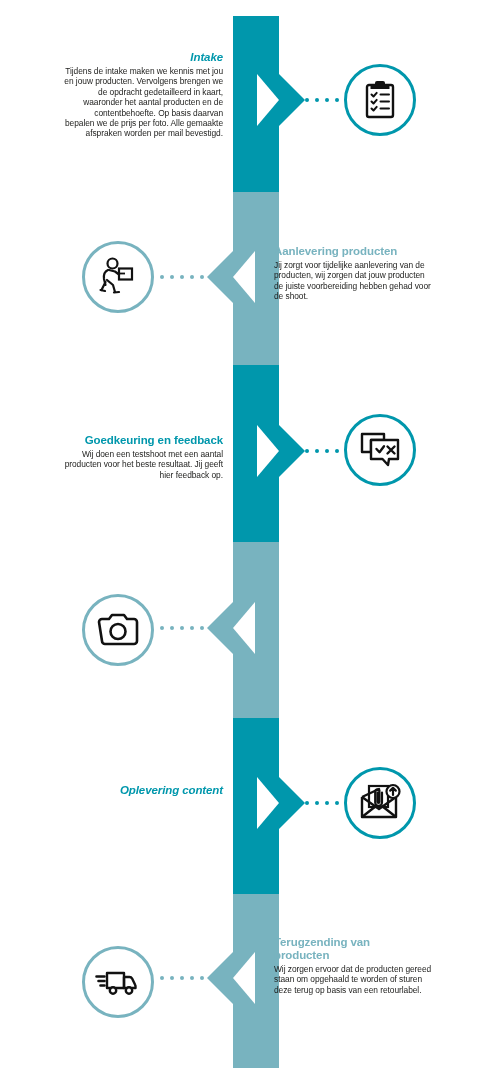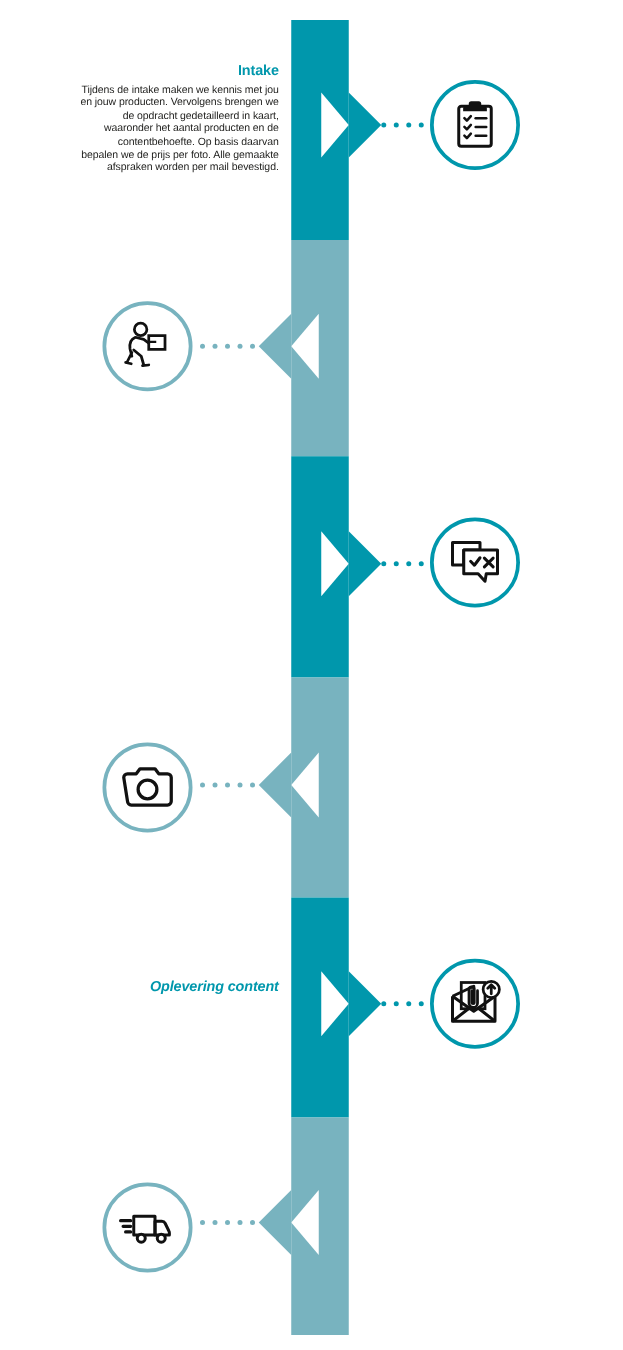--- a/index.html
+++ b/index.html
@@ -274,25 +274,37 @@
         <path d="M12 6 h17 v15 h-17 z" fill="none" stroke="#111" stroke-width="2.4" stroke-linejoin="round"></path>
         <path d="M29 10 h5.5 a3 3 0 0 1 2.6 1.6 l3 6.2 a3 3 0 0 1 0.4 1.5 V21 h-11.5 z" fill="none" stroke="#111" stroke-width="2.4" stroke-linejoin="round"></path>
         <circle cx="18" cy="23.5" r="3.2" fill="#fff" stroke="#111" stroke-width="2.4"></circle>
         <circle cx="34" cy="23.5" r="3.2" fill="#fff" stroke="#111" stroke-width="2.4"></circle>
         <path d="M1.5 9.5 h8 M3.5 14 h6 M5.5 18.5 h4" fill="none" stroke="#111" stroke-width="2.6" stroke-linecap="round"></path>
       </svg>
     </span>
   </div>
 
   <div class="step-text left-side" style="left:63px; top:51px;">
-    <p class="step-title" style="color:#0097ac;">Intake</p>
+    <p class="step-title" style="color:#0097ac;font-style:italic;">Intake</p>
     <p class="step-body">Tijdens de intake maken we kennis met jou en jouw producten. Vervolgens brengen we de opdracht gedetailleerd in kaart, waaronder het aantal producten en de contentbehoefte. Op basis daarvan bepalen we de prijs per foto. Alle gemaakte afspraken worden per mail bevestigd.</p>
   </div>
 
-
+  <div class="step-text right-side" style="left:274px; top:245px;">
+    <p class="step-title" style="color:#78b3bf;">Aanlevering producten</p>
+    <p class="step-body">Jij zorgt voor tijdelijke aanlevering van de producten, wij zorgen dat jouw producten de juiste voorbereiding hebben gehad voor de shoot.</p>
+  </div>
+
+  <div class="step-text left-side" style="left:63px; top:434px;">
+    <p class="step-title" style="color:#0097ac;">Goedkeuring en feedback</p>
+    <p class="step-body">Wij doen een testshoot met een aantal producten voor het beste resultaat. Jij geeft hier feedback op.</p>
+  </div>
 
 
   <div class="step-text left-side" style="left:63px; top:784px;">
     <p class="step-title" style="color:#0097ac;font-style:italic;">Oplevering content</p>
   </div>
 
+  <div class="step-text right-side" style="left:274px; top:936px; width:112px;">
+    <p class="step-title" style="color:#78b3bf;">Terugzending van producten</p>
+    <p class="step-body" style="width:160px;">Wij zorgen ervoor dat de producten gereed staan om opgehaald te worden of sturen deze terug op basis van een retourlabel.</p>
+  </div>
 
 </div>
 
 </body></html>

